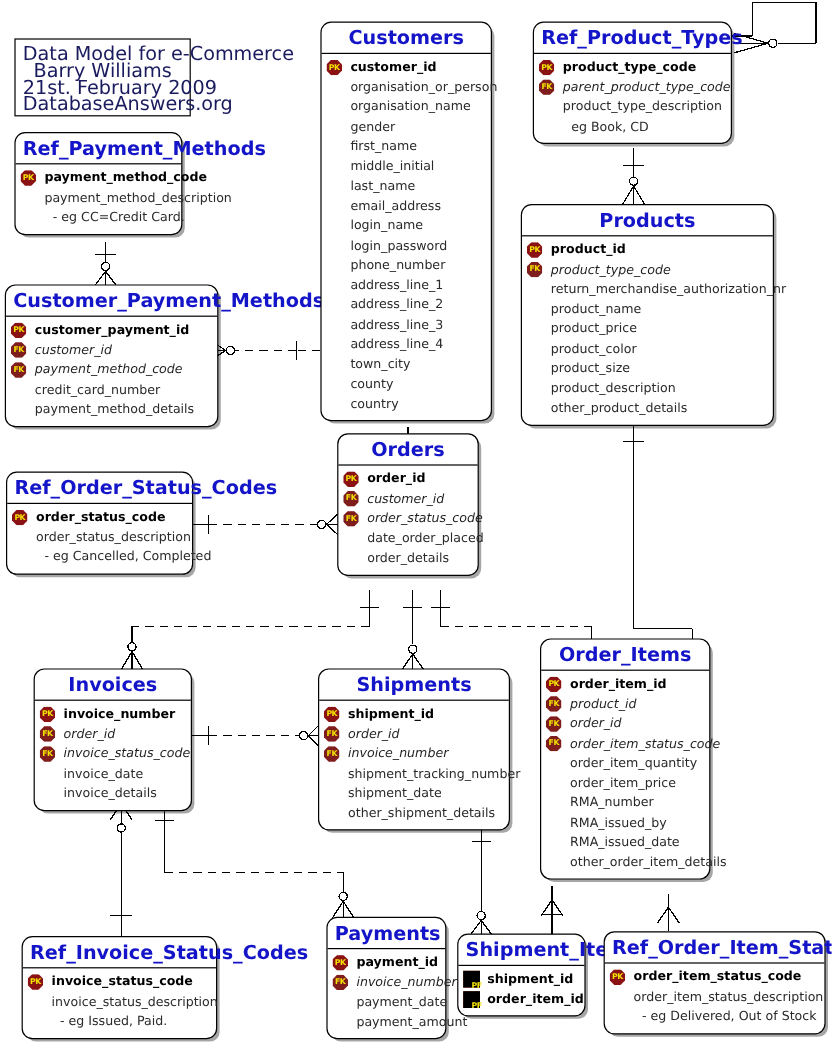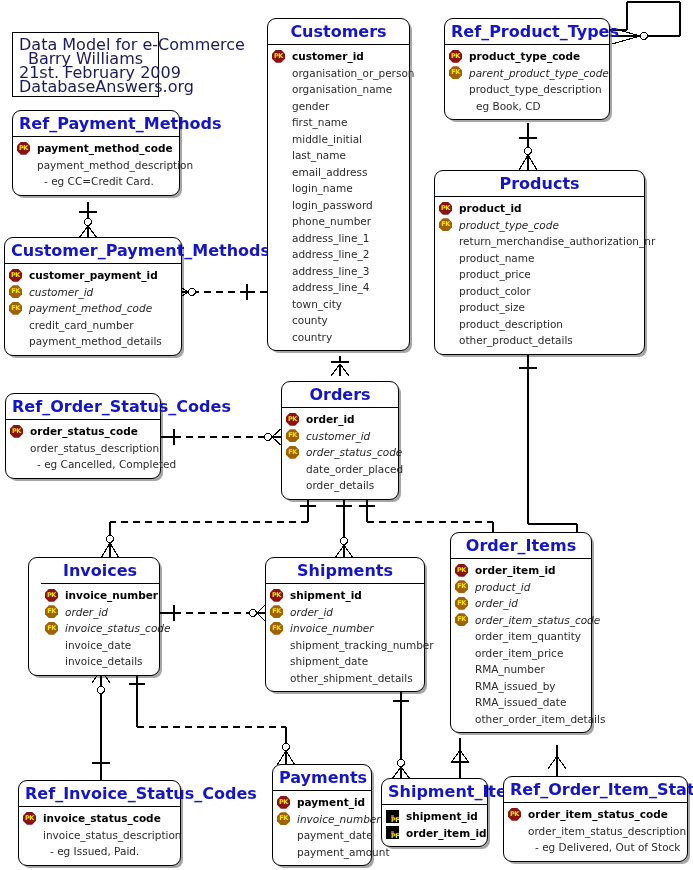--- a/index.html
+++ b/index.html
@@ -33,22 +33,22 @@
   .attr.plain .nm{color:#2a2a2a;}
   .attr.indent .nm{padding-left:8px;}
 
   
   .badge{width:13px;height:13px;display:inline-block;position:relative;
          font-size:6.5px;font-weight:bold;color:#f2e200;line-height:13px;
          text-align:center;font-family:"DejaVu Sans","Liberation Sans",sans-serif;
          letter-spacing:-0.4px;}
   .badge.oct{clip-path:polygon(30% 0,70% 0,100% 30%,100% 70%,70% 100%,30% 100%,0 70%,0 30%);}
   .badge.pkb{background:#8b1212;}
-  .badge.fkb{background:#a16207;}
-  .badge.pfb{background:#c2410c;border:5px solid #000000;
+  .badge.fkb{background:#7f1d1d;}
+  .badge.pfb{background:#c2410c;border:7px solid #000000;
              clip-path:none;box-sizing:border-box;line-height:11px;}
 </style>
 </head>
 <body>
 
 <div id="canvas">
 
   <svg id="lines" viewBox="0 0 693 870" xmlns="http://www.w3.org/2000/svg">
     <g stroke="#000" stroke-width="1.1" fill="none" shape-rendering="crispEdges">
 
@@ -179,21 +179,21 @@
   </svg>
 
   <div class="note" id="title-note" style="left:12px;top:32px;width:147px;height:65px;">
       <div>Data Model for e-Commerce</div>
       <div>Barry Williams</div>
       <div>21st. February 2009</div>
       <div>DatabaseAnswers.org</div>
     </div>
 
   <div id="entity-host">
-      <div class="entity" style="left: 12px; top: 110px; width: 168px;">
+      <div class="entity" style="left: 12px; top: 110px; width: 140px;">
         <div class="hdr">Ref_Payment_Methods</div>
         <div class="body">
           <div class="attr pk">
             <span class="badgeslot">
               <span class="badge oct pkb">PK</span>
             </span>
             <span class="nm">payment_method_code</span>
           </div>
           <div class="attr plain">
             <span class="badgeslot"></span>
@@ -397,21 +397,21 @@
           <div class="attr plain">
             <span class="badgeslot"></span>
             <span class="nm">order_status_description</span>
           </div>
           <div class="attr plain indent">
             <span class="badgeslot"></span>
             <span class="nm">- eg Cancelled, Completed</span>
           </div>
         </div>
       </div>
-      <div class="entity" style="left: 281px; top: 381px; width: 118px;">
+      <div class="entity" style="left: 281px; top: 361px; width: 118px;">
         <div class="hdr">Orders</div>
         <div class="body">
           <div class="attr pk">
             <span class="badgeslot">
               <span class="badge oct pkb">PK</span>
             </span>
             <span class="nm">order_id</span>
           </div>
           <div class="attr fk">
             <span class="badgeslot">
@@ -428,21 +428,21 @@
           <div class="attr plain">
             <span class="badgeslot"></span>
             <span class="nm">date_order_placed</span>
           </div>
           <div class="attr plain">
             <span class="badgeslot"></span>
             <span class="nm">order_details</span>
           </div>
         </div>
       </div>
-      <div class="entity" style="left: 28px; top: 557px; width: 132px; padding-left: 12px;">
+      <div class="entity" style="left: 28px; top: 557px; width: 132px;">
         <div class="hdr">Invoices</div>
         <div class="body">
           <div class="attr pk">
             <span class="badgeslot">
               <span class="badge oct pkb">PK</span>
             </span>
             <span class="nm">invoice_number</span>
           </div>
           <div class="attr fk">
             <span class="badgeslot">

